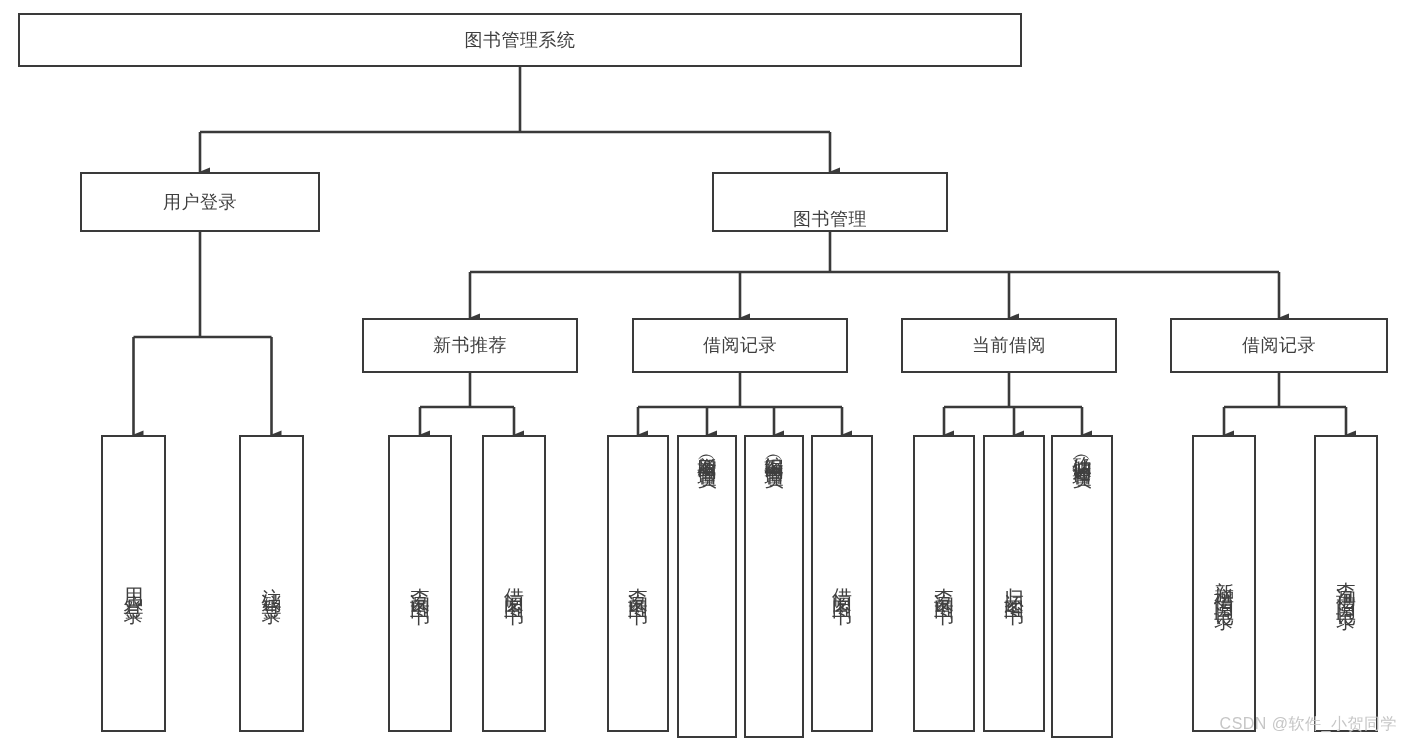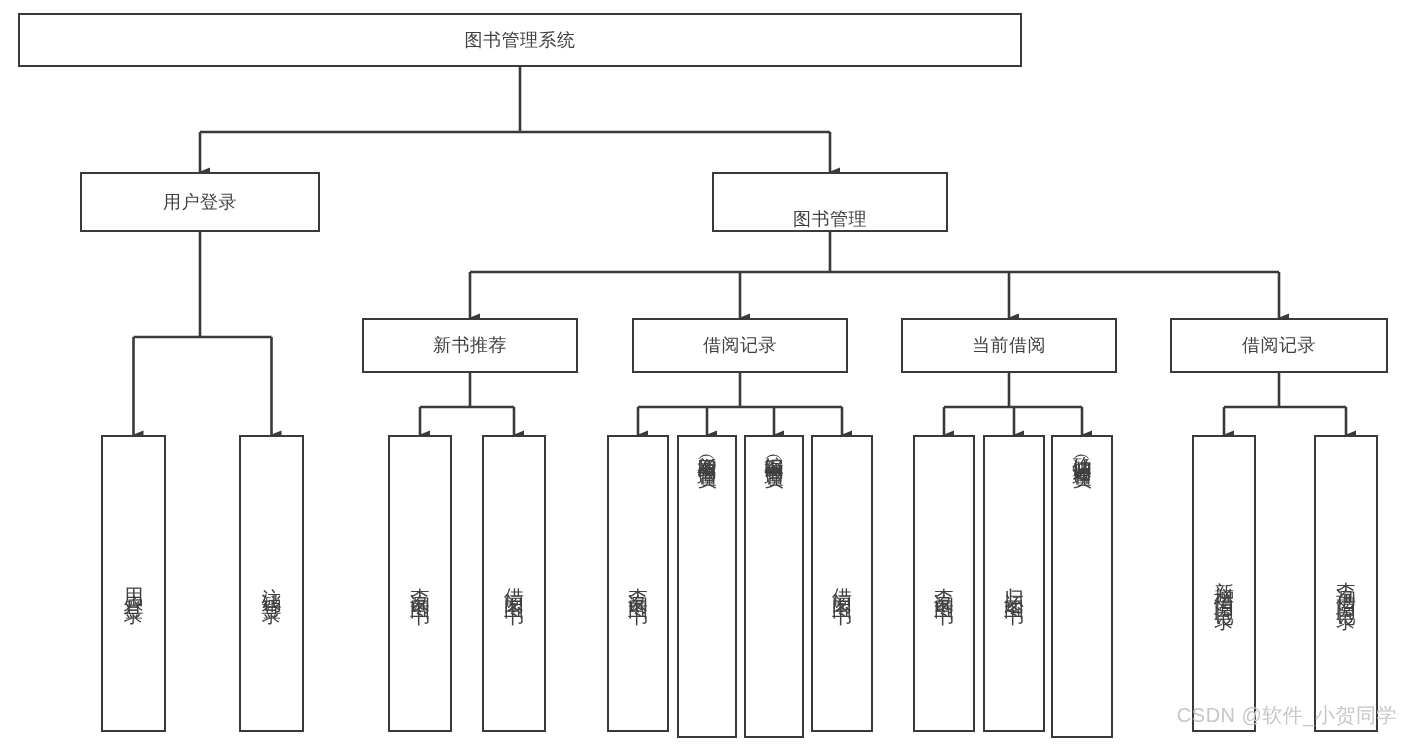--- a/index.html
+++ b/index.html
@@ -57,22 +57,22 @@
     align-items: center;
     padding-top: 0;
   }
   .node-box.vertical.tight .node-label {
     letter-spacing: 2px;
     font-size: 19px;
   }
   #watermark {
     position: absolute;
     right: 8px;
-    bottom: 18px;
-    font-size: 20px;
+    bottom: 12px;
+    font-size: 16px;
     color: #c6c6c6;
     white-space: nowrap;
     letter-spacing: 0.5px;
   }
 </style>
 </head>
 <body>
 
 <div id="diagram-root">
 

